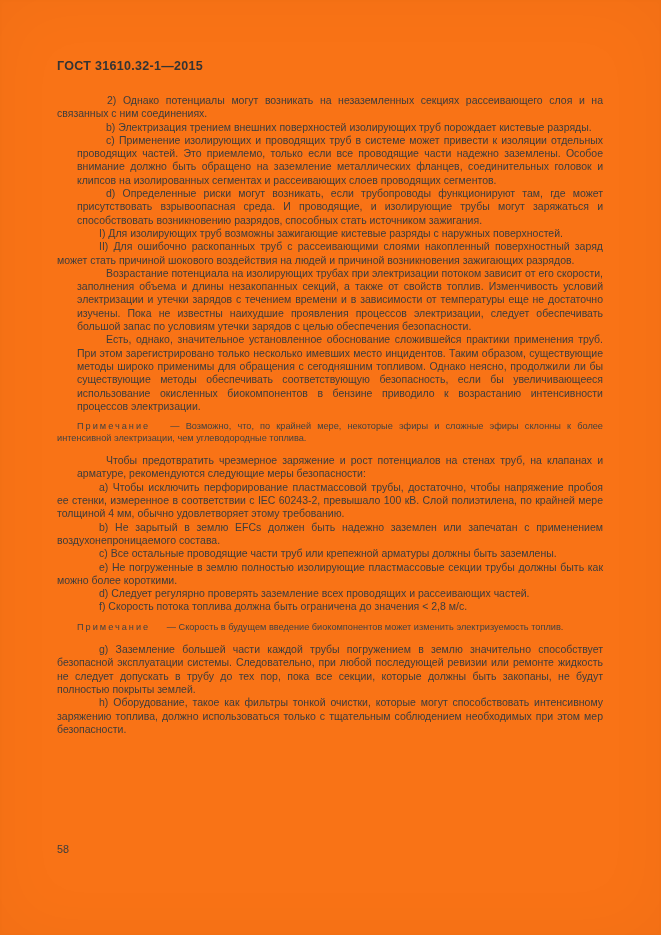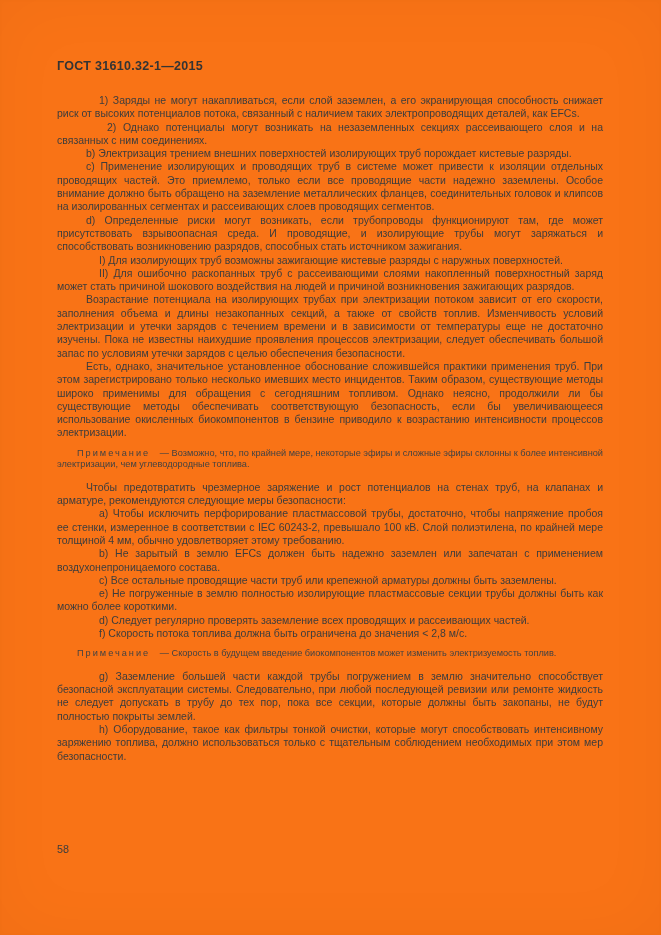--- a/index.html
+++ b/index.html
@@ -34,52 +34,51 @@
     top: 94px;
     width: 546px;
     font-size: 10.5px;
     line-height: 13.3px;
     text-align: justify;
   }
   .content p {
     margin: 0;
     padding: 0;
   }
-  p.ind-a { text-indent: 29px; }
+  p.ind-a { text-indent: 29px; margin-left: 20px; }
   p.ind-b { text-indent: 42px; }
   p.ind-c { text-indent: 50px; }
   p.note {
     font-size: 9.2px;
     line-height: 11.5px;
     text-indent: 20px;
     margin: 8px 0 10px 0;
     color: #424242;
   }
   .note-label {
     letter-spacing: 2px;
-    margin-right: 7px;
+    margin-right: 14px;
   }
   .page-number {
     position: absolute;
     left: 57px;
     top: 843px;
     font-size: 10.8px;
     color: #3d3d3d;
     text-align: right;
   }
 </style>
 </head>
 <body>
 
 <div class="page">
 
   <div class="doc-header">ГОСТ 31610.32-1—2015</div>
 
   <div class="content">
-    <p class="ind-b">1) Заряды не могут накапливаться, если слой заземлен, а его экранирующая способность снижает риск от высоких потенциалов потока, связанный с наличием таких электропроводящих деталей, как EFCs.</p>
     <p class="ind-c">2) Однако потенциалы могут возникать на незаземленных секциях рассеивающего слоя и на связанных с ним соединениях.</p>
     <p class="ind-a">b) Электризация трением внешних поверхностей изолирующих труб порождает кистевые разряды.</p>
     <p class="ind-a">c) Применение изолирующих и проводящих труб в системе может привести к изоляции отдельных проводящих частей. Это приемлемо, только если все проводящие части надежно заземлены. Особое внимание должно быть обращено на заземление металлических фланцев, соединительных головок и клипсов на изолированных сегментах и рассеивающих слоев проводящих сегментов.</p>
     <p class="ind-a">d) Определенные риски могут возникать, если трубопроводы функционируют там, где может присутствовать взрывоопасная среда. И проводящие, и изолирующие трубы могут заряжаться и способствовать возникновению разрядов, способных стать источником зажигания.</p>
     <p class="ind-b">I) Для изолирующих труб возможны зажигающие кистевые разряды с наружных поверхностей.</p>
     <p class="ind-b">II) Для ошибочно раскопанных труб с рассеивающими слоями накопленный поверхностный заряд может стать причиной шокового воздействия на людей и причиной возникновения зажигающих разрядов.</p>
     <p class="ind-a">Возрастание потенциала на изолирующих трубах при электризации потоком зависит от его скорости, заполнения объема и длины незакопанных секций, а также от свойств топлив. Изменчивость условий электризации и утечки зарядов с течением времени и в зависимости от температуры еще не достаточно изучены. Пока не известны наихудшие проявления процессов электризации, следует обеспечивать большой запас по условиям утечки зарядов с целью обеспечения безопасности.</p>
     <p class="ind-a">Есть, однако, значительное установленное обоснование сложившейся практики применения труб. При этом зарегистрировано только несколько имевших место инцидентов. Таким образом, существующие методы широко применимы для обращения с сегодняшним топливом. Однако неясно, продолжили ли бы существующие методы обеспечивать соответствующую безопасность, если бы увеличивающееся использование окисленных биокомпонентов в бензине приводило к возрастанию интенсивности процессов электризации.</p>
     <p class="note">
       <span class="note-label">Примечание</span>

